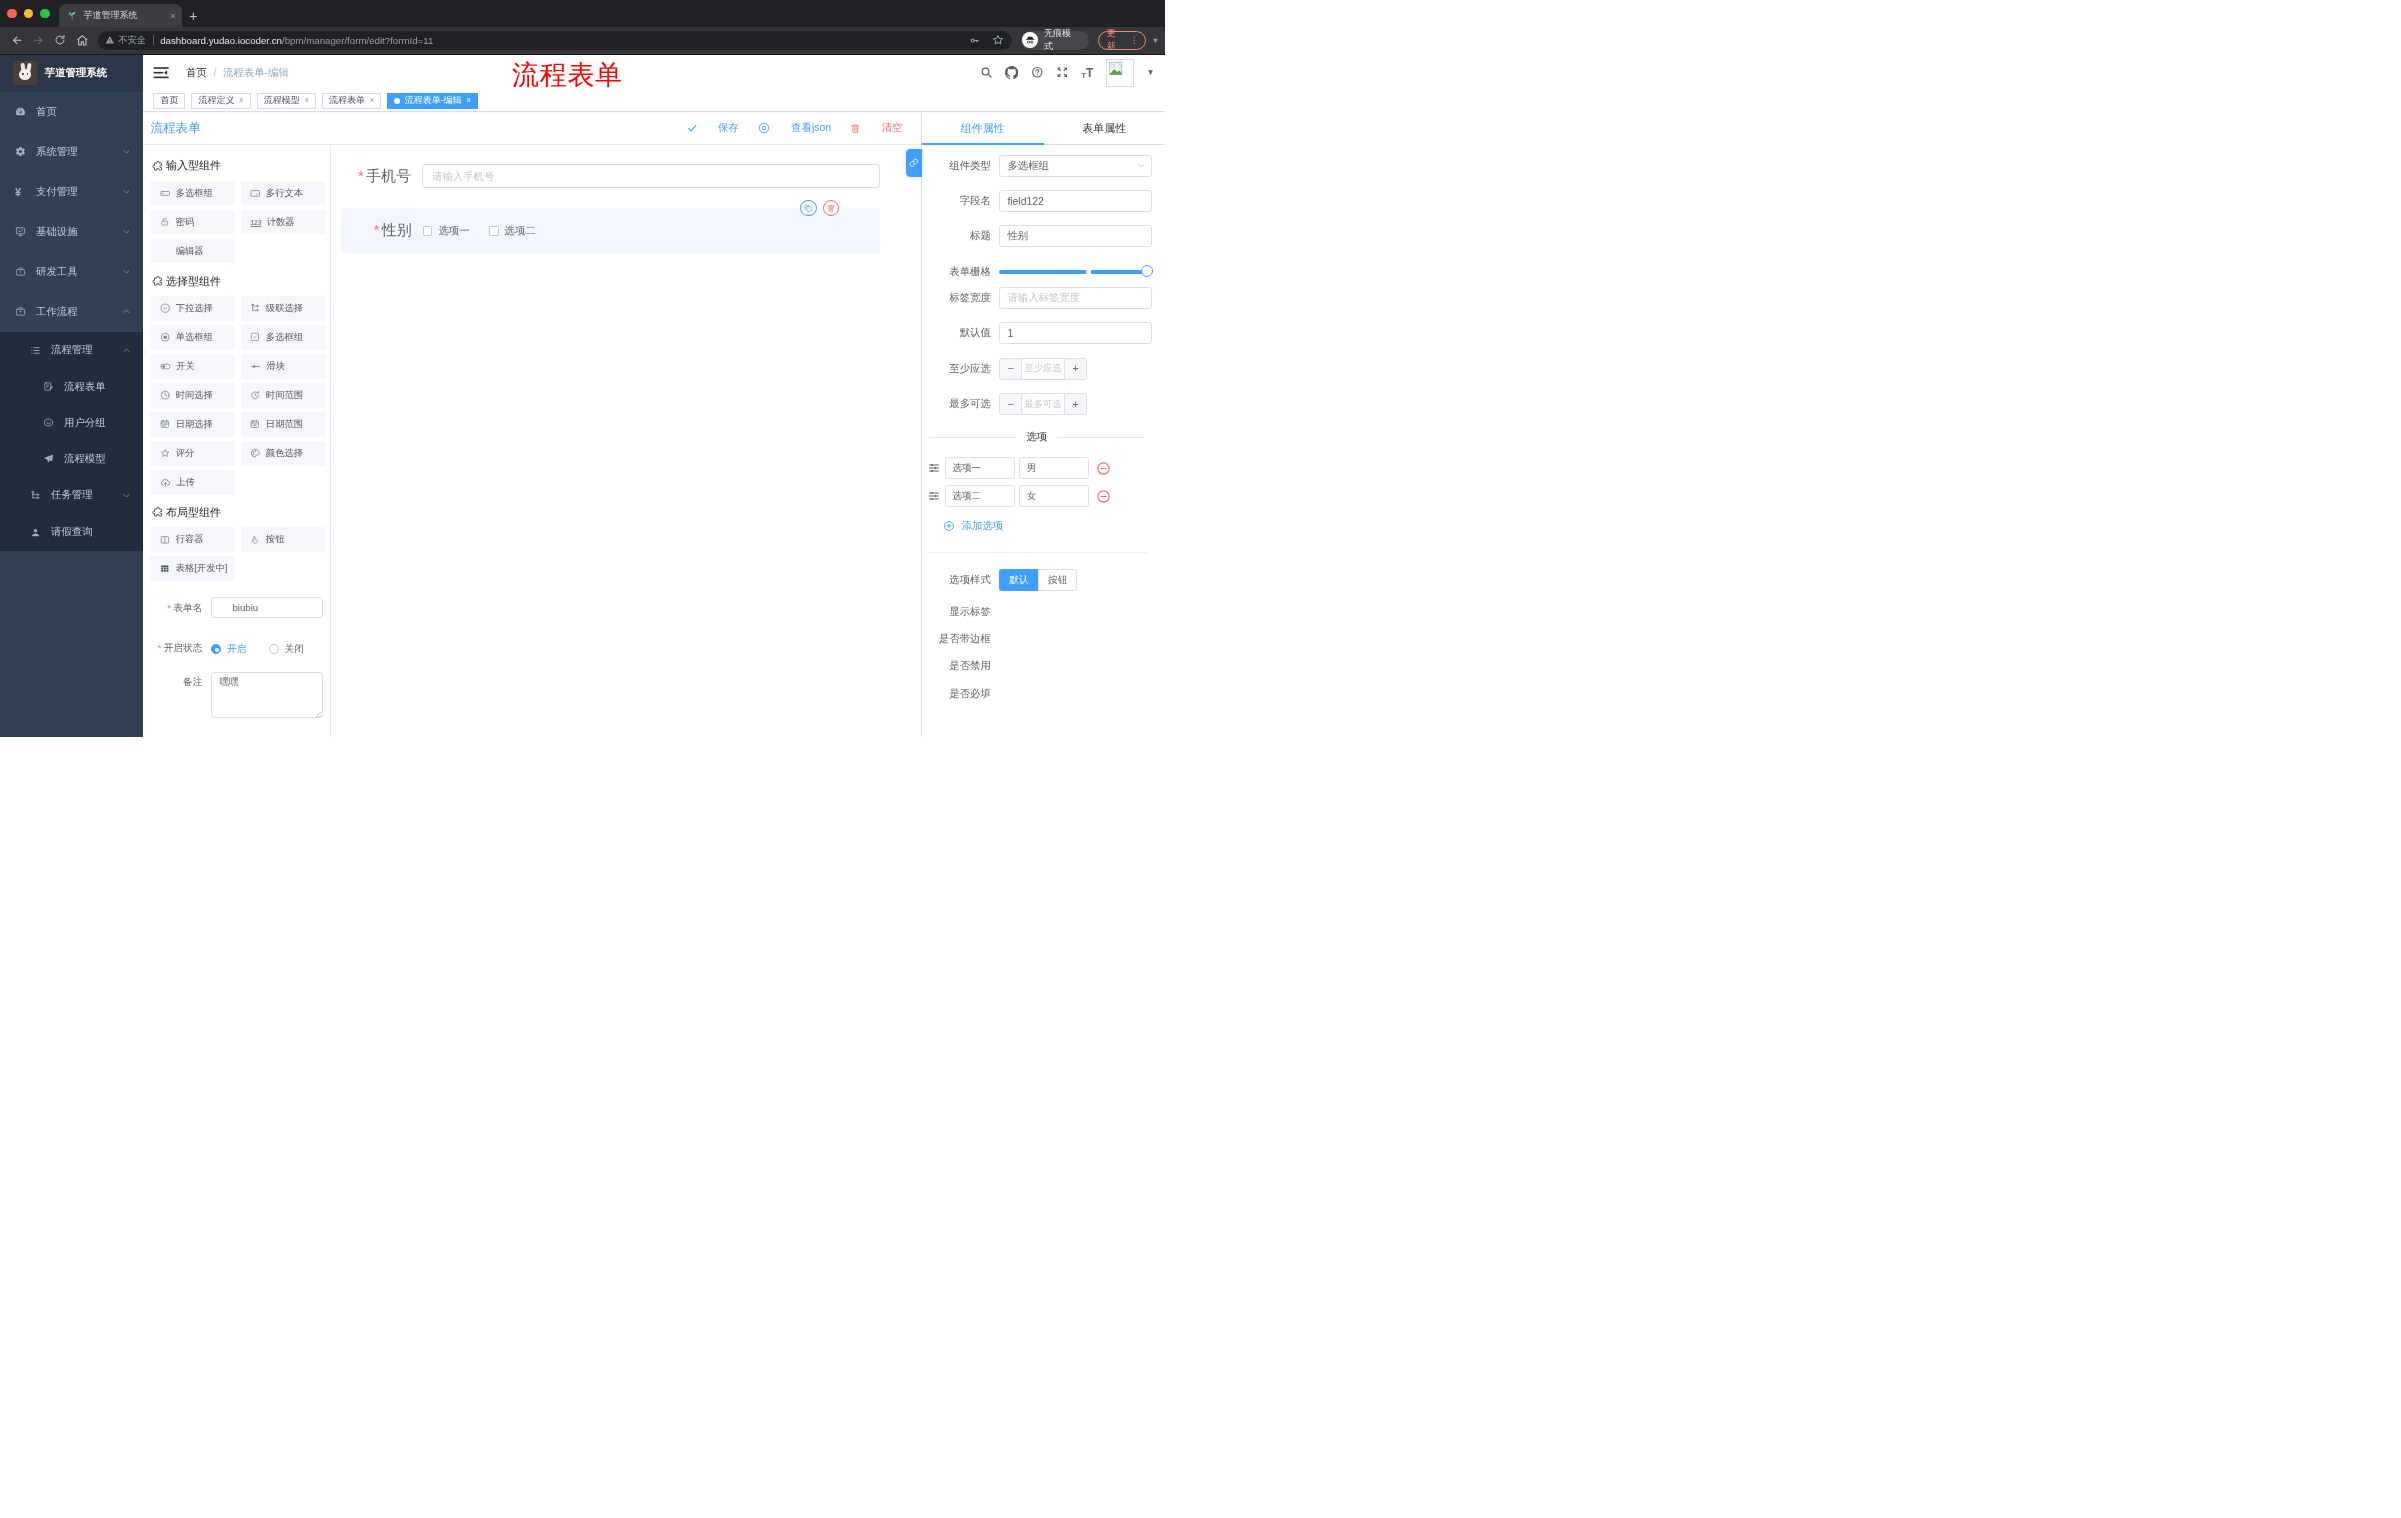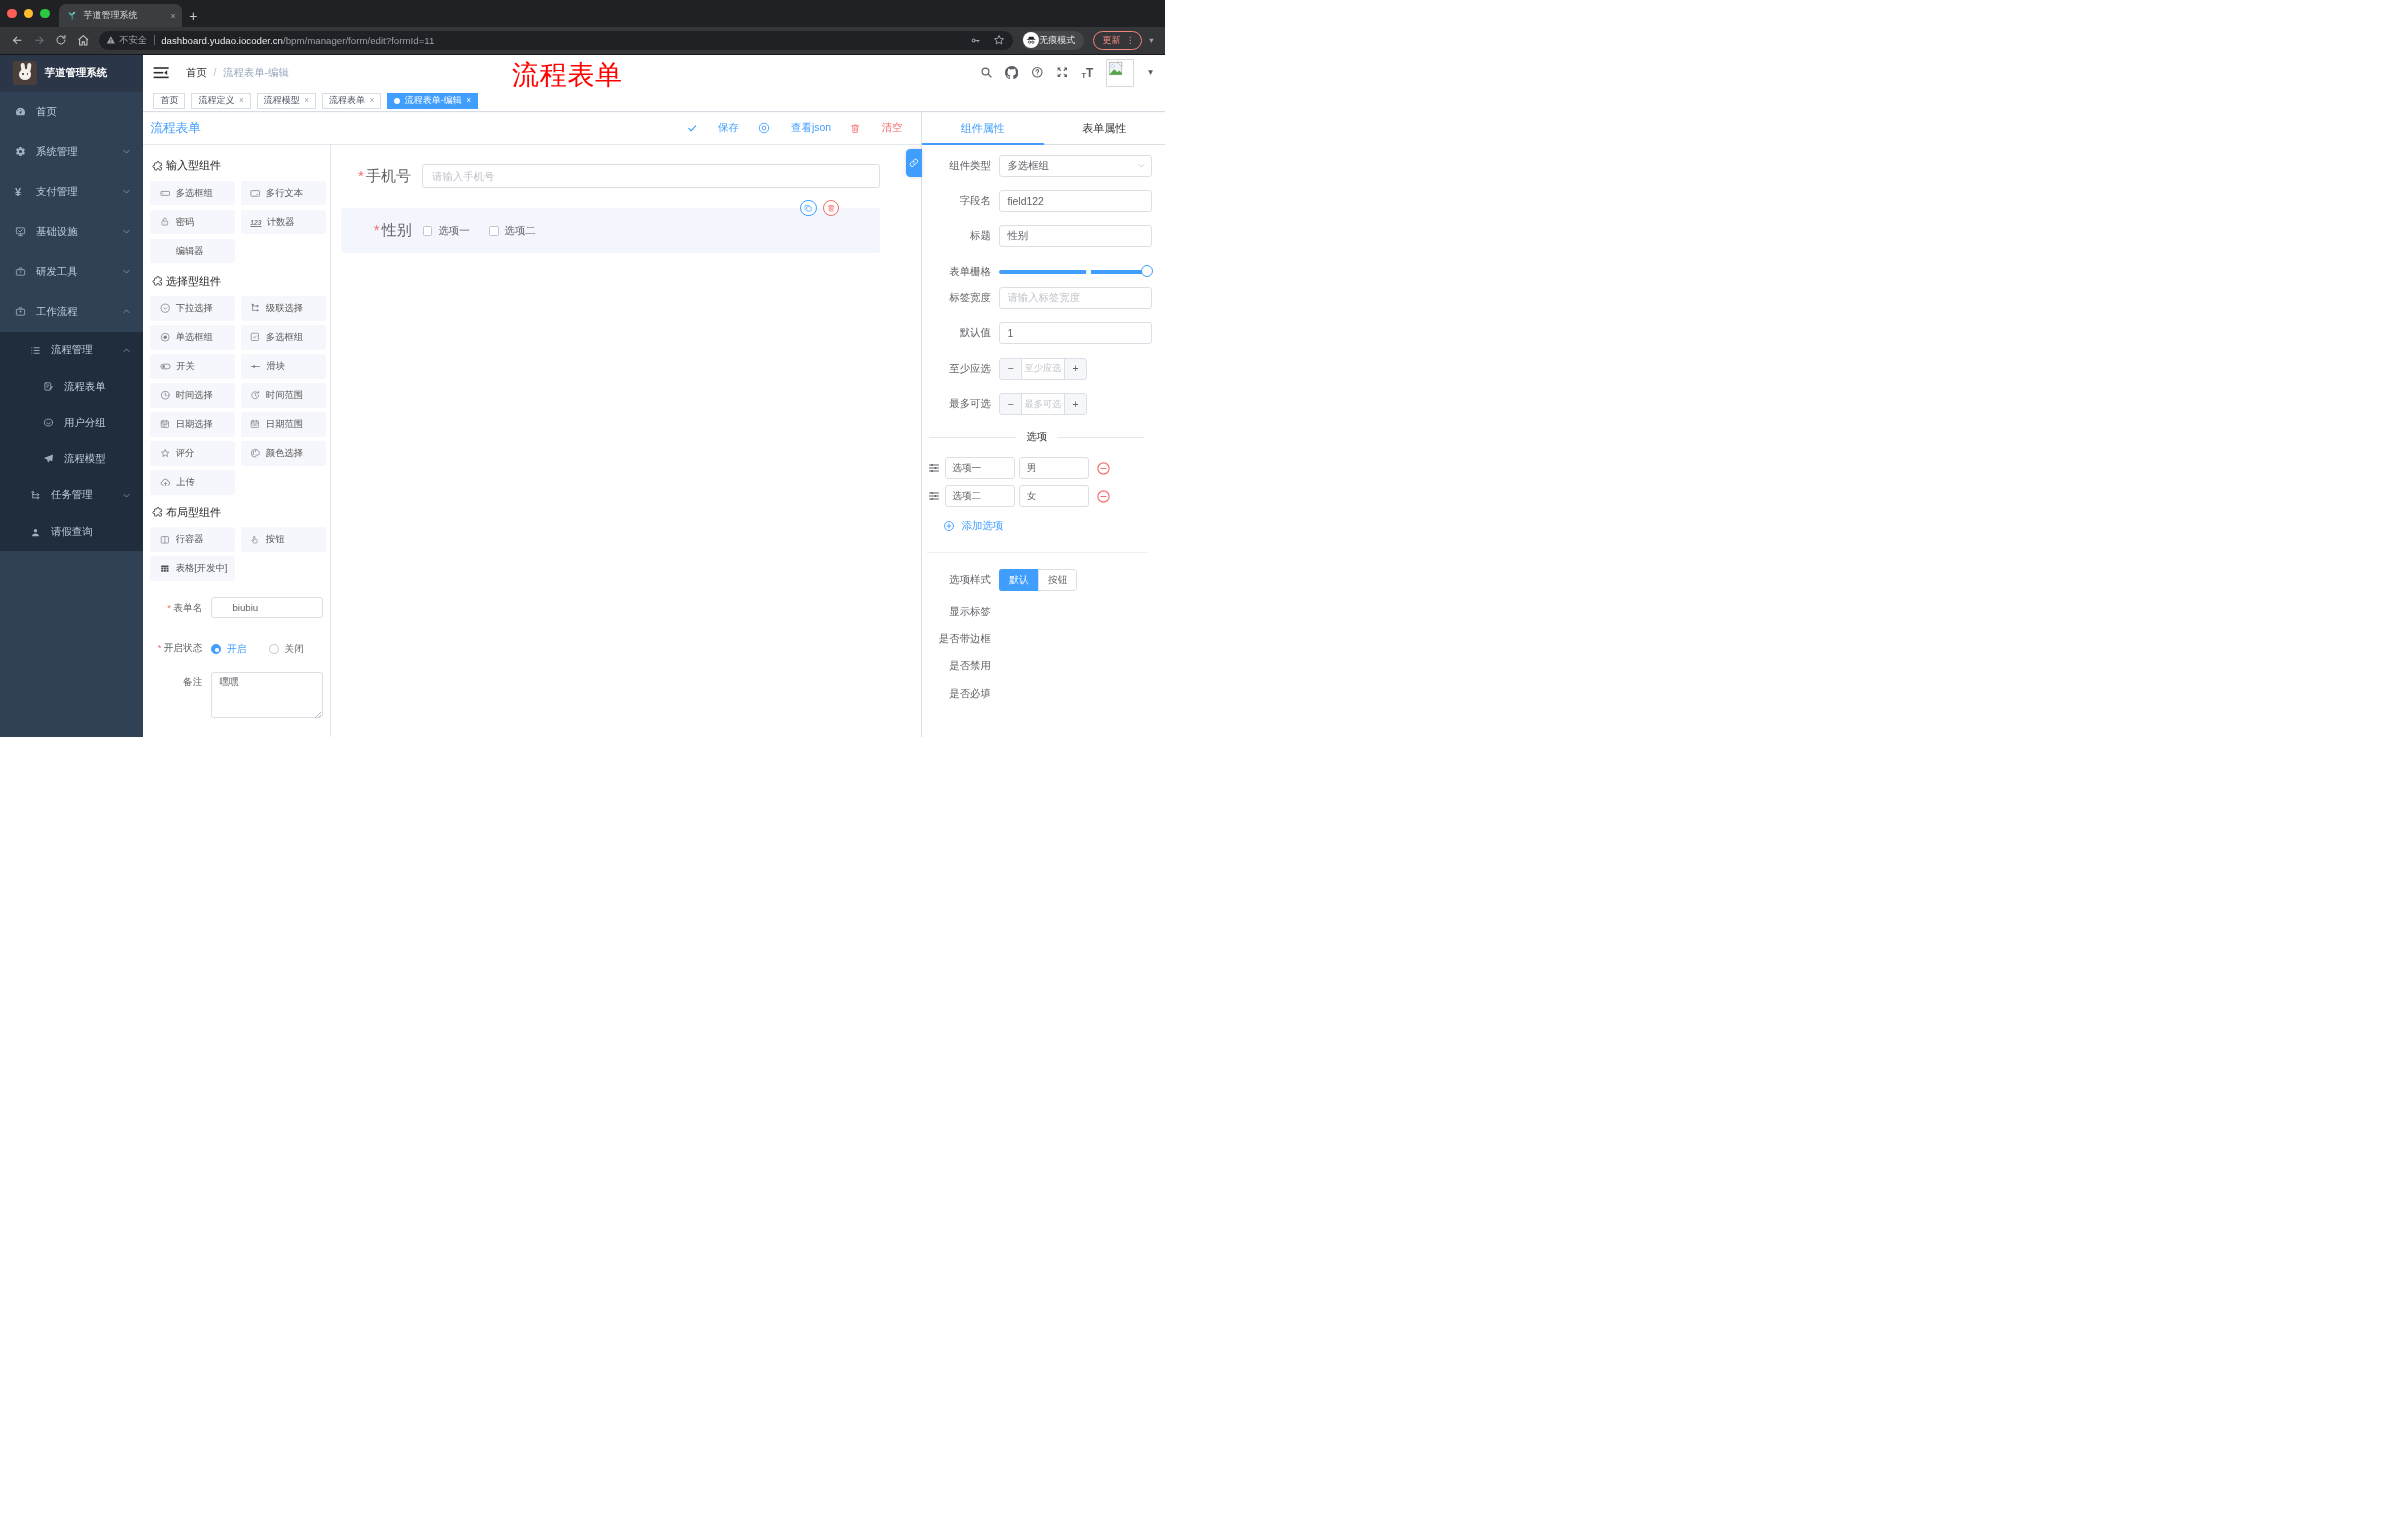--- a/index.html
+++ b/index.html
@@ -26,21 +26,21 @@
   .newtab{color:#c7cacd;font-size:14px;margin:0 0 3.7px 7.4px;line-height:1;}
   .toolbar{height:27.5px;background:var(--chrome2);display:flex;align-items:center;padding:0 6px;border-bottom:0.7px solid #17181a;}
   .navico{width:22px;height:21px;display:flex;align-items:center;justify-content:center;color:#c7cacd;border-radius:50%;}
   .navico.dim{color:#6e7175;}
   .urlpill{height:19.3px;background:var(--chrome1);border-radius:10.4px;flex:0 0 auto;width:914px;margin-left:4.5px;display:flex;align-items:center;padding:0 7.4px;}
   .sec{display:flex;align-items:center;gap:3.7px;color:var(--chrome-ico);font-size:9.3px;}
   .url-sep{width:0.7px;height:10.4px;background:#5f6368;margin:0 6.7px;}
   .url{font-size:9.7px;color:#e8eaed;white-space:nowrap;}
   .url .path{color:#9aa0a6;margin-top:16px;}
   .pill-right{margin-left:auto;display:flex;align-items:center;gap:12px;color:var(--chrome-ico);}
-  .incog{display:flex;align-items:center;gap:0;background:#46474b;border-radius:9.7px;height:19.3px;padding:1.5px 9px 1.5px 1.5px;margin-left:9px;}
+  .incog{display:flex;align-items:center;gap:6px;background:#46474b;border-radius:9.7px;height:19.3px;padding:1.5px 9px 1.5px 1.5px;margin-left:9px;}
   .incog-circle{width:16.3px;height:16.3px;border-radius:50%;background:#fff;display:flex;align-items:center;justify-content:center;}
   .incog-label{color:#e8eaed;font-size:9px;}
   .update{display:flex;align-items:center;gap:5.2px;border:1.1px solid #ee8576;border-radius:9.7px;height:18.6px;padding:0 6px 0 8.2px;margin-left:9px;color:#f28b82;}
   .update-label{font-size:9px;}
   .vdots{font-size:9px;letter-spacing:0;color:#f28b82;}
   .chrome-caret{color:#9aa0a6;font-size:7.4px;margin-left:6px;}
 
   
   .app{display:flex;height:683px;}
   .sidebar{width:143px;background:var(--side-bg);flex:0 0 143px;display:flex;flex-direction:column;}

